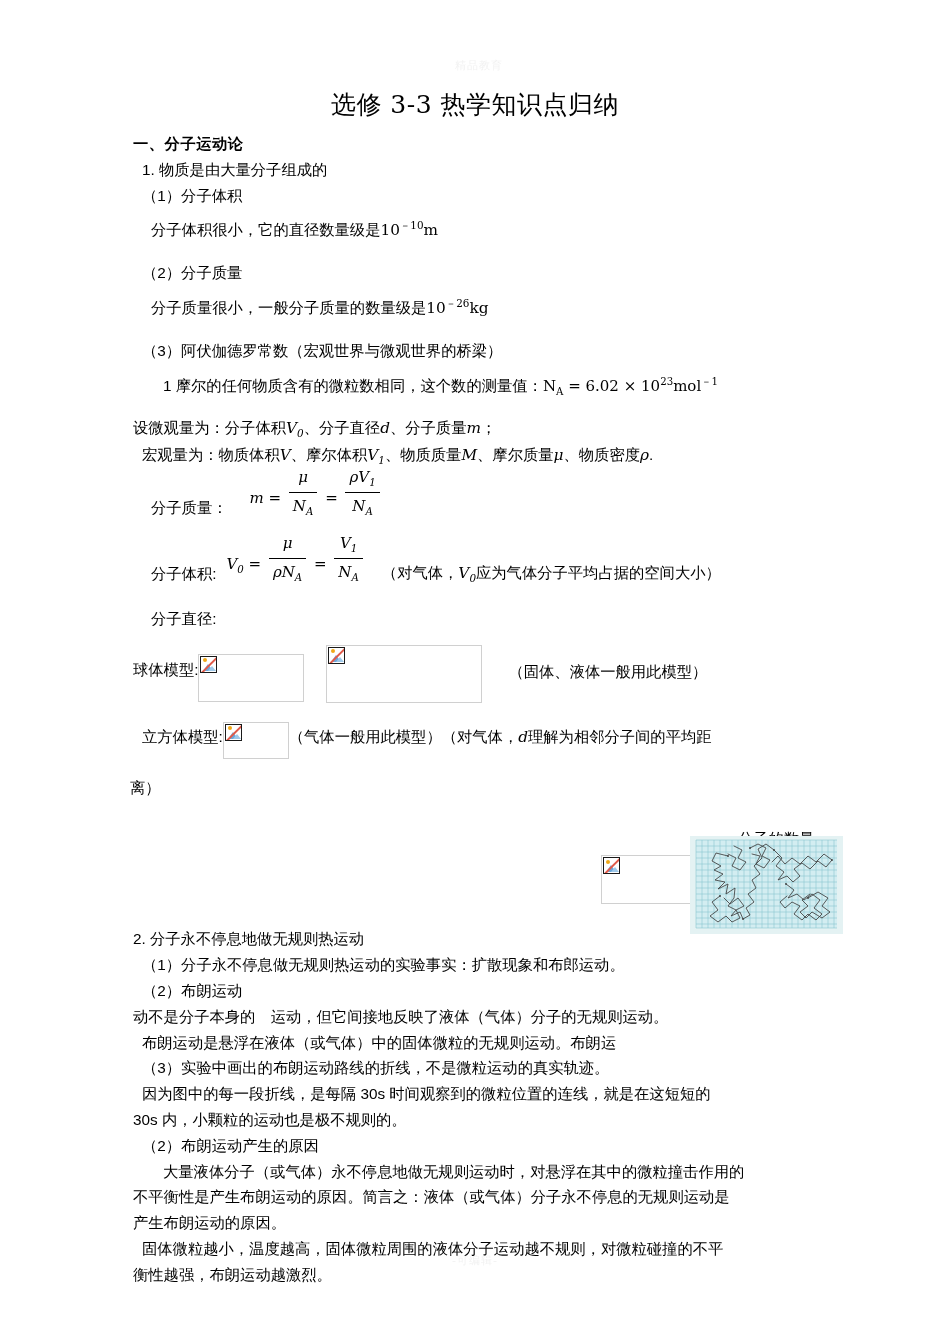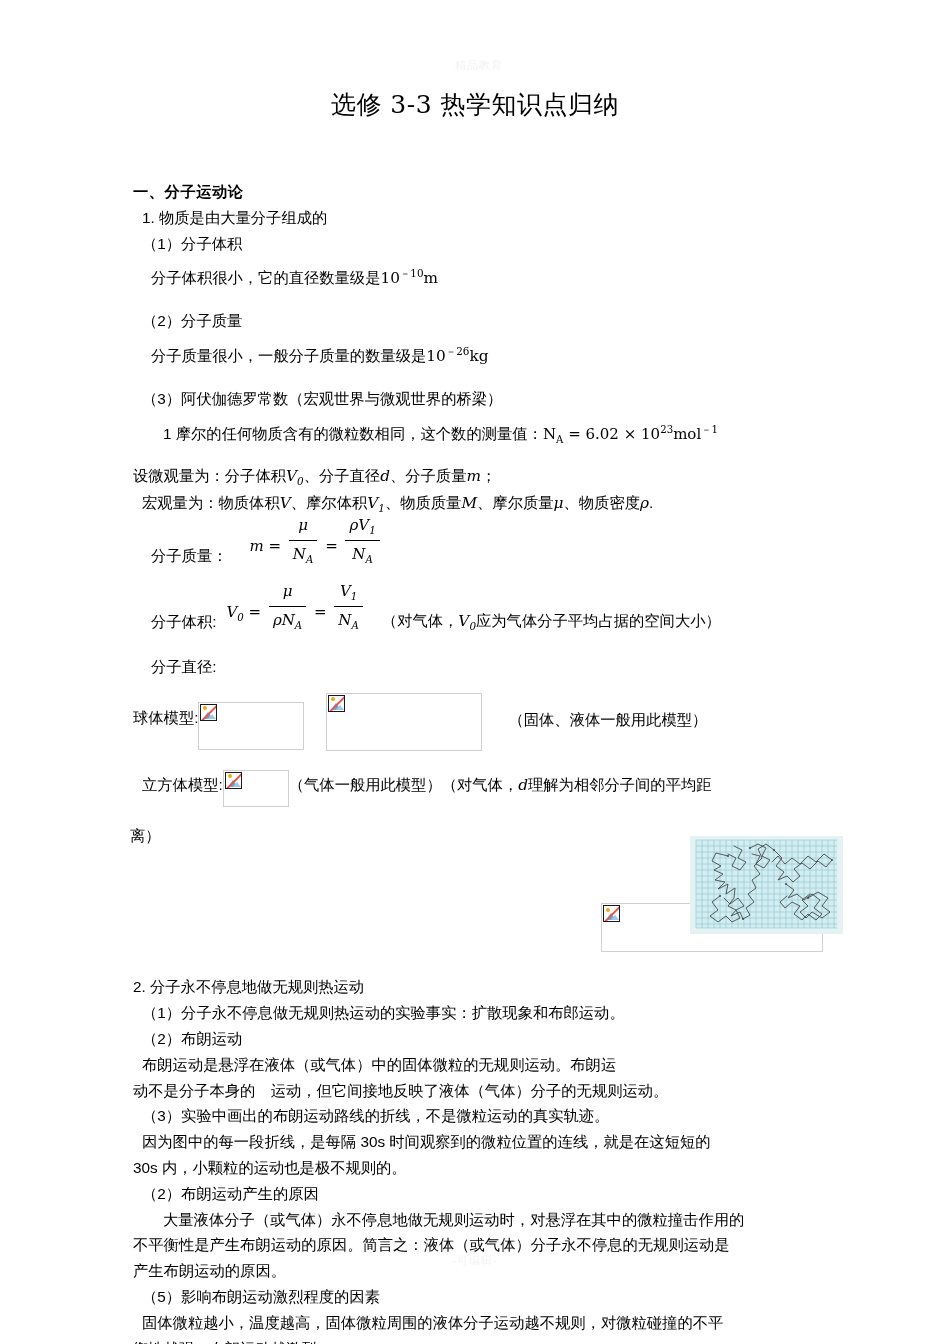--- a/index.html
+++ b/index.html
@@ -51,21 +51,21 @@
   
   .content {
     position: absolute;
     left: 133px;
     top: 131px;
     width: 690px;
     font-size: 15.3px;
     line-height: 25.8px;
   }
   .line { white-space: nowrap; }
-  .h2 { font-weight: bold; letter-spacing: 0.5px; margin-top: 48px; }
+  .h2 { font-weight: bold; letter-spacing: 0.5px; }
   .ind1 { padding-left: 9px; }
   .ind2 { padding-left: 18px; }
   .ind3 { padding-left: 30px; }
   .gap-sm { height: 9px; }
   .gap-md { height: 16px; }
 
   
   .mathser {
     font-family: "DejaVu Serif", "Liberation Serif", serif;
     font-style: normal;
@@ -319,30 +319,29 @@
           <span class="mtn2"></span>
           <span class="slash"></span>
         </span>
       </span>
     </div>
 
     <div style="height:22px;"></div>
     <div class="line">2. 分子永不停息地做无规则热运动</div>
     <div class="line ind1">（1）分子永不停息做无规则热运动的实验事实：扩散现象和布郎运动。</div>
     <div class="line ind1">（2）布朗运动</div>
+    <div class="line">动不是分子本身的　运动，但它间接地反映了液体（气体）分子的无规则运动。</div>
     <div class="line ind1">布朗运动是悬浮在液体（或气体）中的固体微粒的无规则运动。布朗运</div>
-    <div class="line">动不是分子本身的　运动，但它间接地反映了液体（气体）分子的无规则运动。</div>
     <div class="line ind1">（3）实验中画出的布朗运动路线的折线，不是微粒运动的真实轨迹。</div>
     <div class="line ind1">因为图中的每一段折线，是每隔 30s 时间观察到的微粒位置的连线，就是在这短短的</div>
     <div class="line">30s 内，小颗粒的运动也是极不规则的。</div>
     <div class="line ind1">（2）布朗运动产生的原因</div>
     <div class="line ind3">大量液体分子（或气体）永不停息地做无规则运动时，对悬浮在其中的微粒撞击作用的</div>
     <div class="line">不平衡性是产生布朗运动的原因。简言之：液体（或气体）分子永不停息的无规则运动是</div>
     <div class="line">产生布朗运动的原因。</div>
-    <div class="line ind1">（5）影响布朗运动激烈程度的因素</div>
     <div class="line ind1">固体微粒越小，温度越高，固体微粒周围的液体分子运动越不规则，对微粒碰撞的不平</div>
     <div class="line">衡性越强，布朗运动越激烈。</div>
 
   </div>
 
   <div class="brownian">
     <svg width="153" height="98" viewBox="0 0 153 98" xmlns="http://www.w3.org/2000/svg">
       <rect x="0" y="0" width="153" height="98" fill="#e4f2f3"></rect>
       <rect x="6" y="4" width="141" height="88" fill="#d3edf1"></rect>
       <g stroke="#8cc6d2" stroke-width="0.6">

